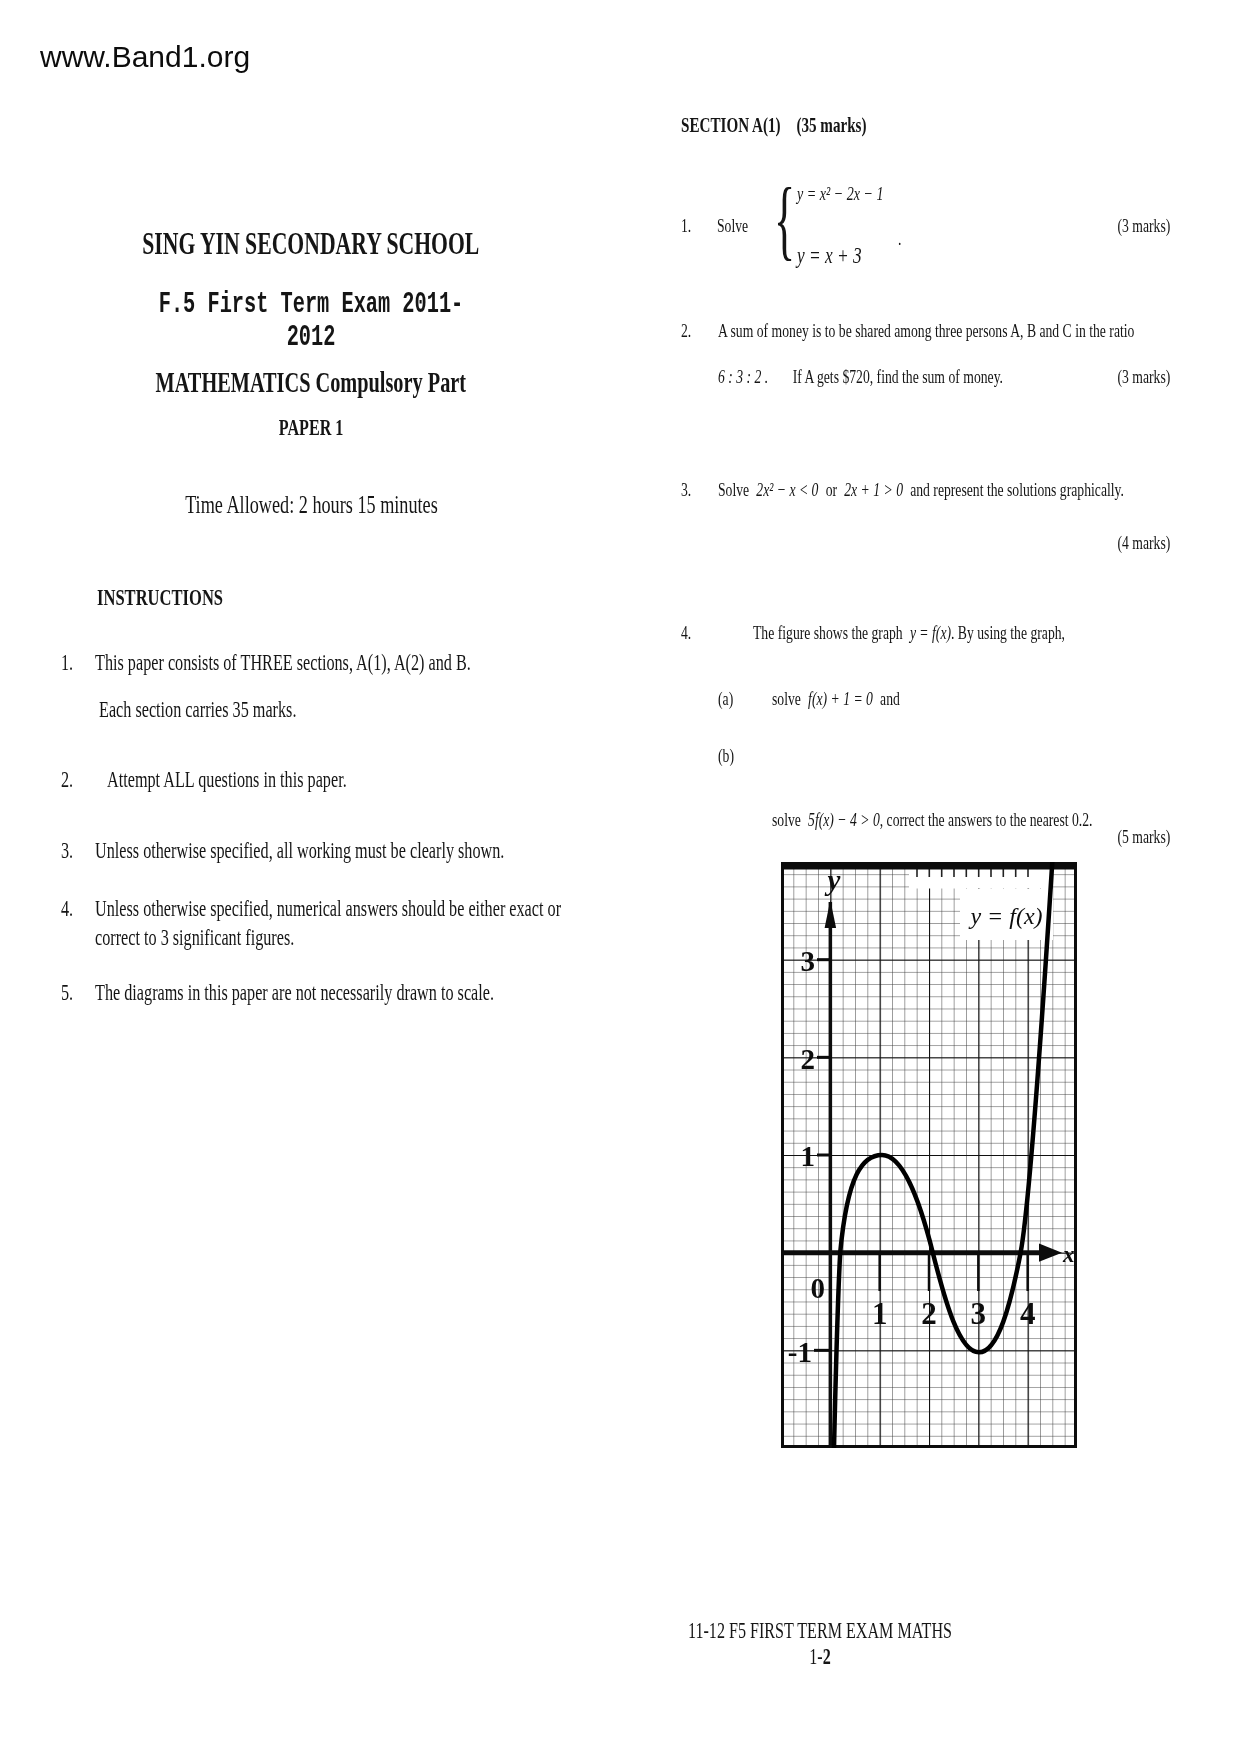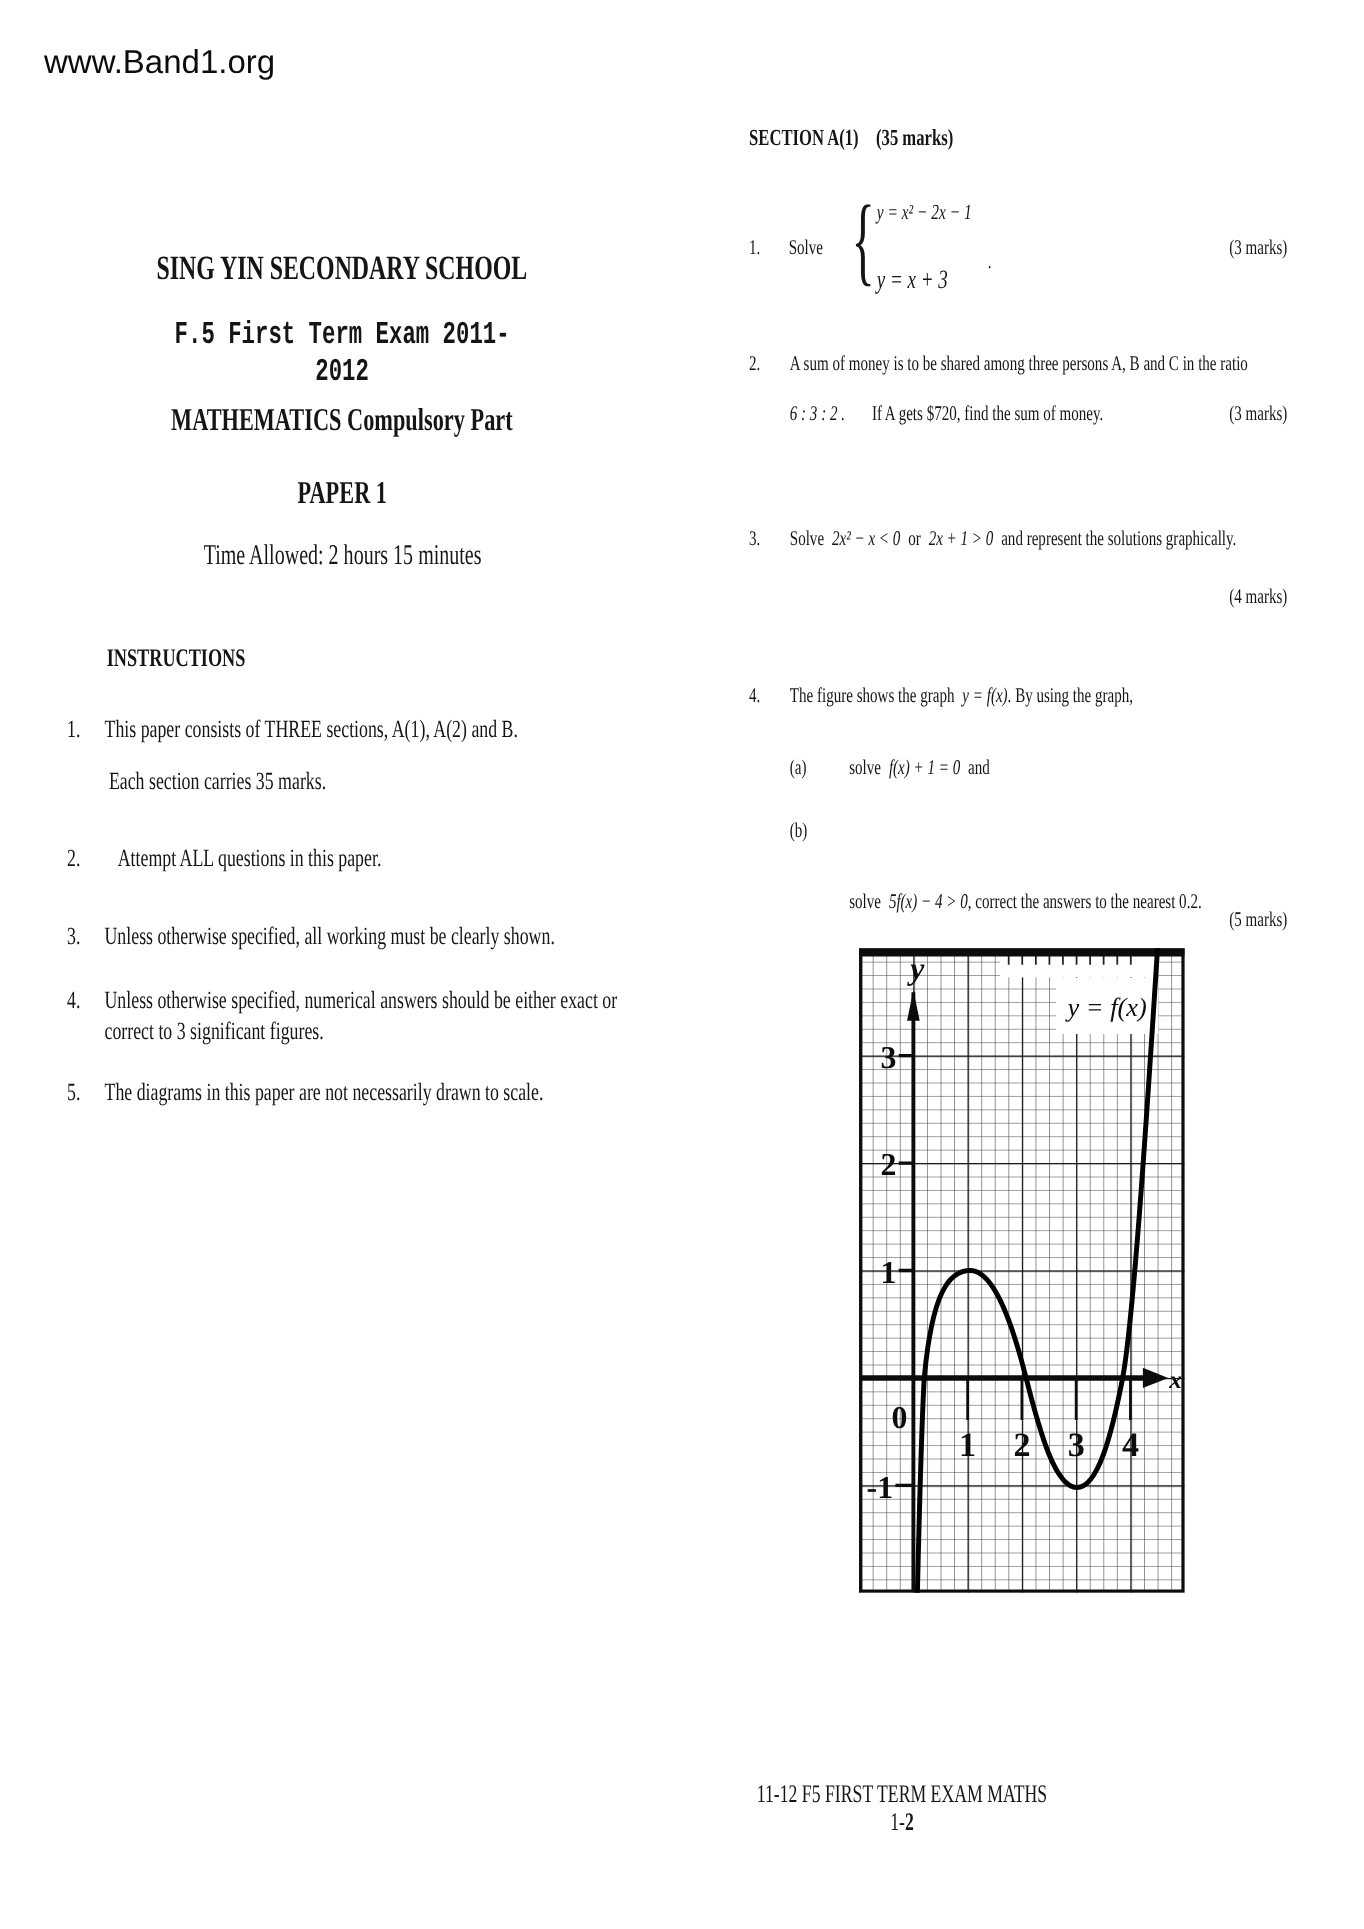--- a/index.html
+++ b/index.html
@@ -27,21 +27,21 @@
   svg text{font-family:"Liberation Serif",serif;fill:#0d0d0d;}
 </style>
 </head>
 <body>
 
 <div class="watermark">www.Band1.org</div>
 
 <div class="hdr" style="top:226px;font-size:31px;"><span class="cxc">SING YIN SECONDARY SCHOOL</span></div>
 <div class="hdr" style="top:288px;font-size:29px;font-family:Liberation Mono, monospace;"><span class="cxc">F.5 First Term Exam 2011-2012</span></div>
 <div class="hdr" style="top:366px;font-size:29px;"><span class="cxc">MATHEMATICS Compulsory Part</span></div>
-<div class="hdr" style="top:432px;font-size:29px;"><span class="cxc">PAPER 1</span></div>
+<div class="hdr" style="top:415px;font-size:23px;"><span class="cxc">PAPER 1</span></div>
 <div class="hdr" style="top:490px;font-size:26px;font-weight:normal;"><span class="cxc">Time Allowed: 2 hours 15 minutes</span></div>
 
 <div class="line" style="left:61px;top:585px;font-size:23px;font-weight:bold;margin-left:36px;"><span class="cx">INSTRUCTIONS</span></div>
 
 <div class="line" style="left:61px;top:650px;"><span class="cx">1.</span></div>
 <div class="line" style="left:95px;top:650px;"><span class="cx">This paper consists of THREE sections, A(1), A(2) and B.</span></div>
 <div class="line" style="left:99px;top:697px;"><span class="cx">Each section carries 35 marks.</span></div>
 
 <div class="line" style="left:61px;top:767px;"><span class="cx">2.</span></div>
 <div class="line" style="left:107px;top:767px;"><span class="cx">Attempt ALL questions in this paper.</span></div>
@@ -75,21 +75,21 @@
 </div>
 <div class="marksbox" style="top:366px;"><span class="cxr">(3 marks)</span></div>
 
 <div class="line rc" style="left:681px;top:479px;"><span class="cx">3.</span></div>
 <div class="line rc" style="left:718px;top:479px;">
   <span class="cx"><span>Solve</span><span class="math ml1">2x² − x &lt; 0</span><span class="ml1">or</span><span class="math ml1">2x + 1 &gt; 0</span><span class="ml1">and represent the solutions graphically.</span></span>
 </div>
 <div class="marksbox" style="top:532px;"><span class="cxr">(4 marks)</span></div>
 
 <div class="line rc" style="left:681px;top:622px;"><span class="cx">4.</span></div>
-<div class="line rc" style="left:718px;top:622px;">
+<div class="line rc" style="left:753px;top:622px;">
   <span class="cx"><span>The figure shows the graph</span><span class="math ml1">y = f(x)</span><span>.   By using the graph,</span></span>
 </div>
 <div class="line rc" style="left:718px;top:688px;"><span class="cx">(a)</span></div>
 <div class="line rc" style="left:772px;top:688px;">
   <span class="cx"><span>solve</span><span class="math ml1">f(x) + 1 = 0</span><span class="ml1">and</span></span>
 </div>
 <div class="line rc" style="left:718px;top:745px;"><span class="cx">(b)</span></div>
 <div class="line rc" style="left:772px;top:779px;margin-top:30px;">
   <span class="cx"><span>solve</span><span class="math ml1">5f(x) − 4 &gt; 0</span><span>, correct the answers to the nearest 0.2.</span></span>
 </div>

